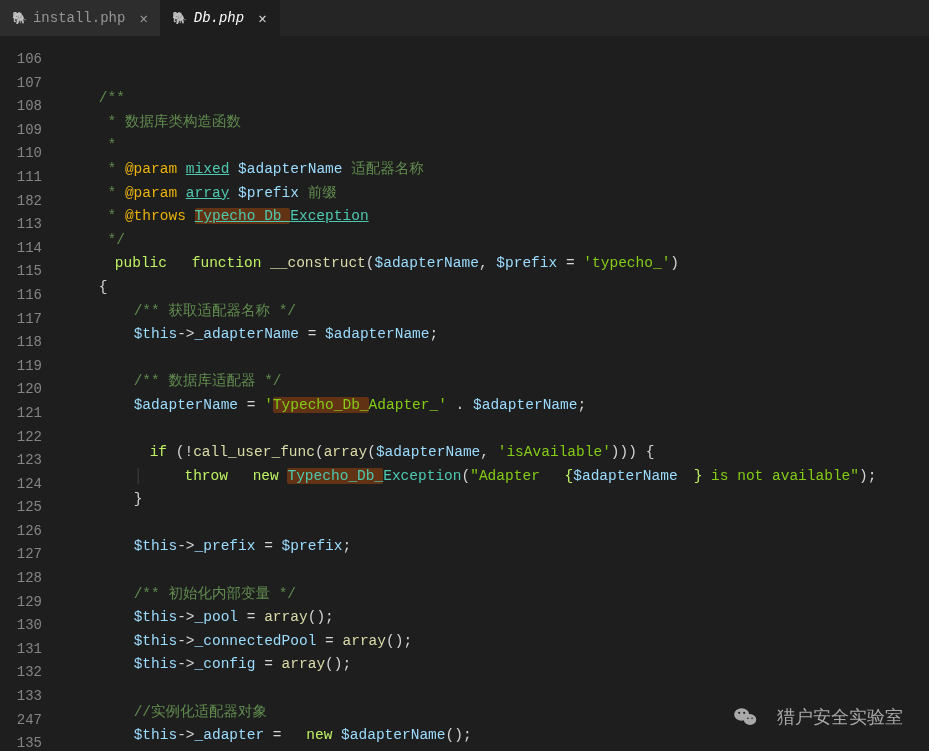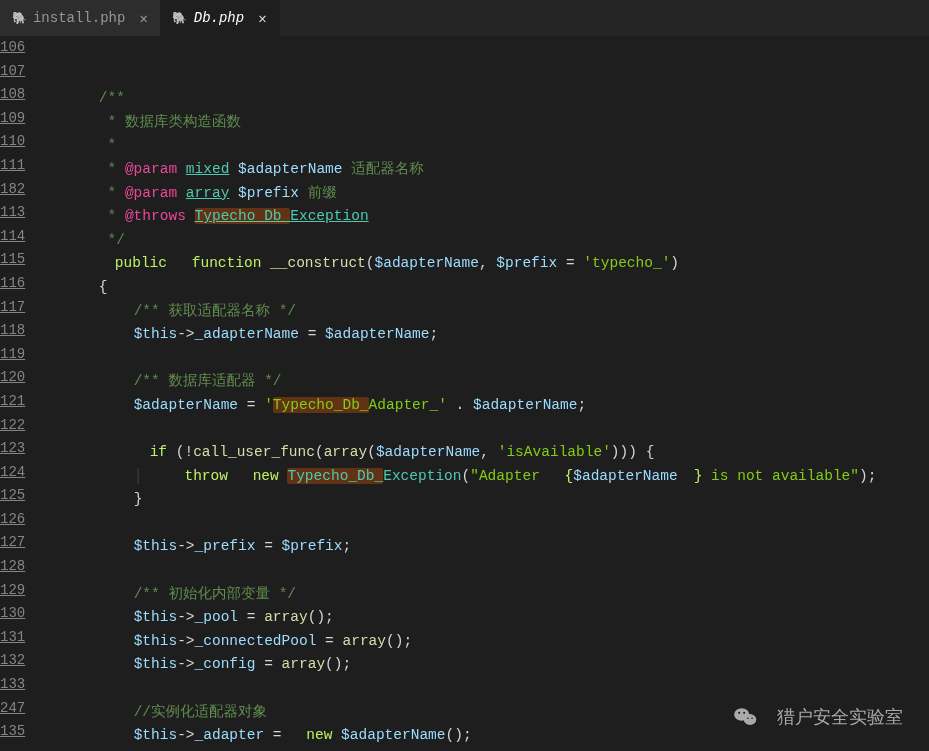--- a/index.html
+++ b/index.html
@@ -43,45 +43,44 @@
   color: #b180d7;
 }
 .editor {
   display: flex;
   height: calc(751px - 36px);
 }
 .gutter {
   background: #1e1e1e;
   color: #858585;
   width: 64px;
-  text-align: left;
-  padding-top: 0;
+  text-align: right;
+  padding-top: 12px;
   font-size: 14px;
   line-height: 23.6px;
   user-select: none;
-  text-decoration: underline;
 }
 .gutter div { padding-right: 22px; }
 .code {
   flex: 1;
   color: #d4d4d4;
   padding-top: 4px;
   font-size: 14.5px;
   line-height: 23.6px;
   white-space: pre;
   position: relative;
 }
 .c-comment { color: #608b4e; }
 .c-keyword { color: #bef264; margin-left: 16px; }
 .c-func { color: #dcdcaa; }
 .c-var { color: #9cdcfe; }
 .c-string { color: #84cc16; }
 .c-class { color: #4ec9b0; }
 .c-hl { background: #613214; border-radius: 2px; }
-.c-doc-kw { color: #ec4899; }
+.c-doc-kw { color: #eab308; }
 .c-type { color: #4ec9b0; text-decoration: underline; }
 .guide { color: #404040; }
 .watermark {
   position: fixed;
   right: 26px;
   bottom: 22px;
   display: flex;
   align-items: center;
   gap: 20px;
   color: #b8b8b8;

